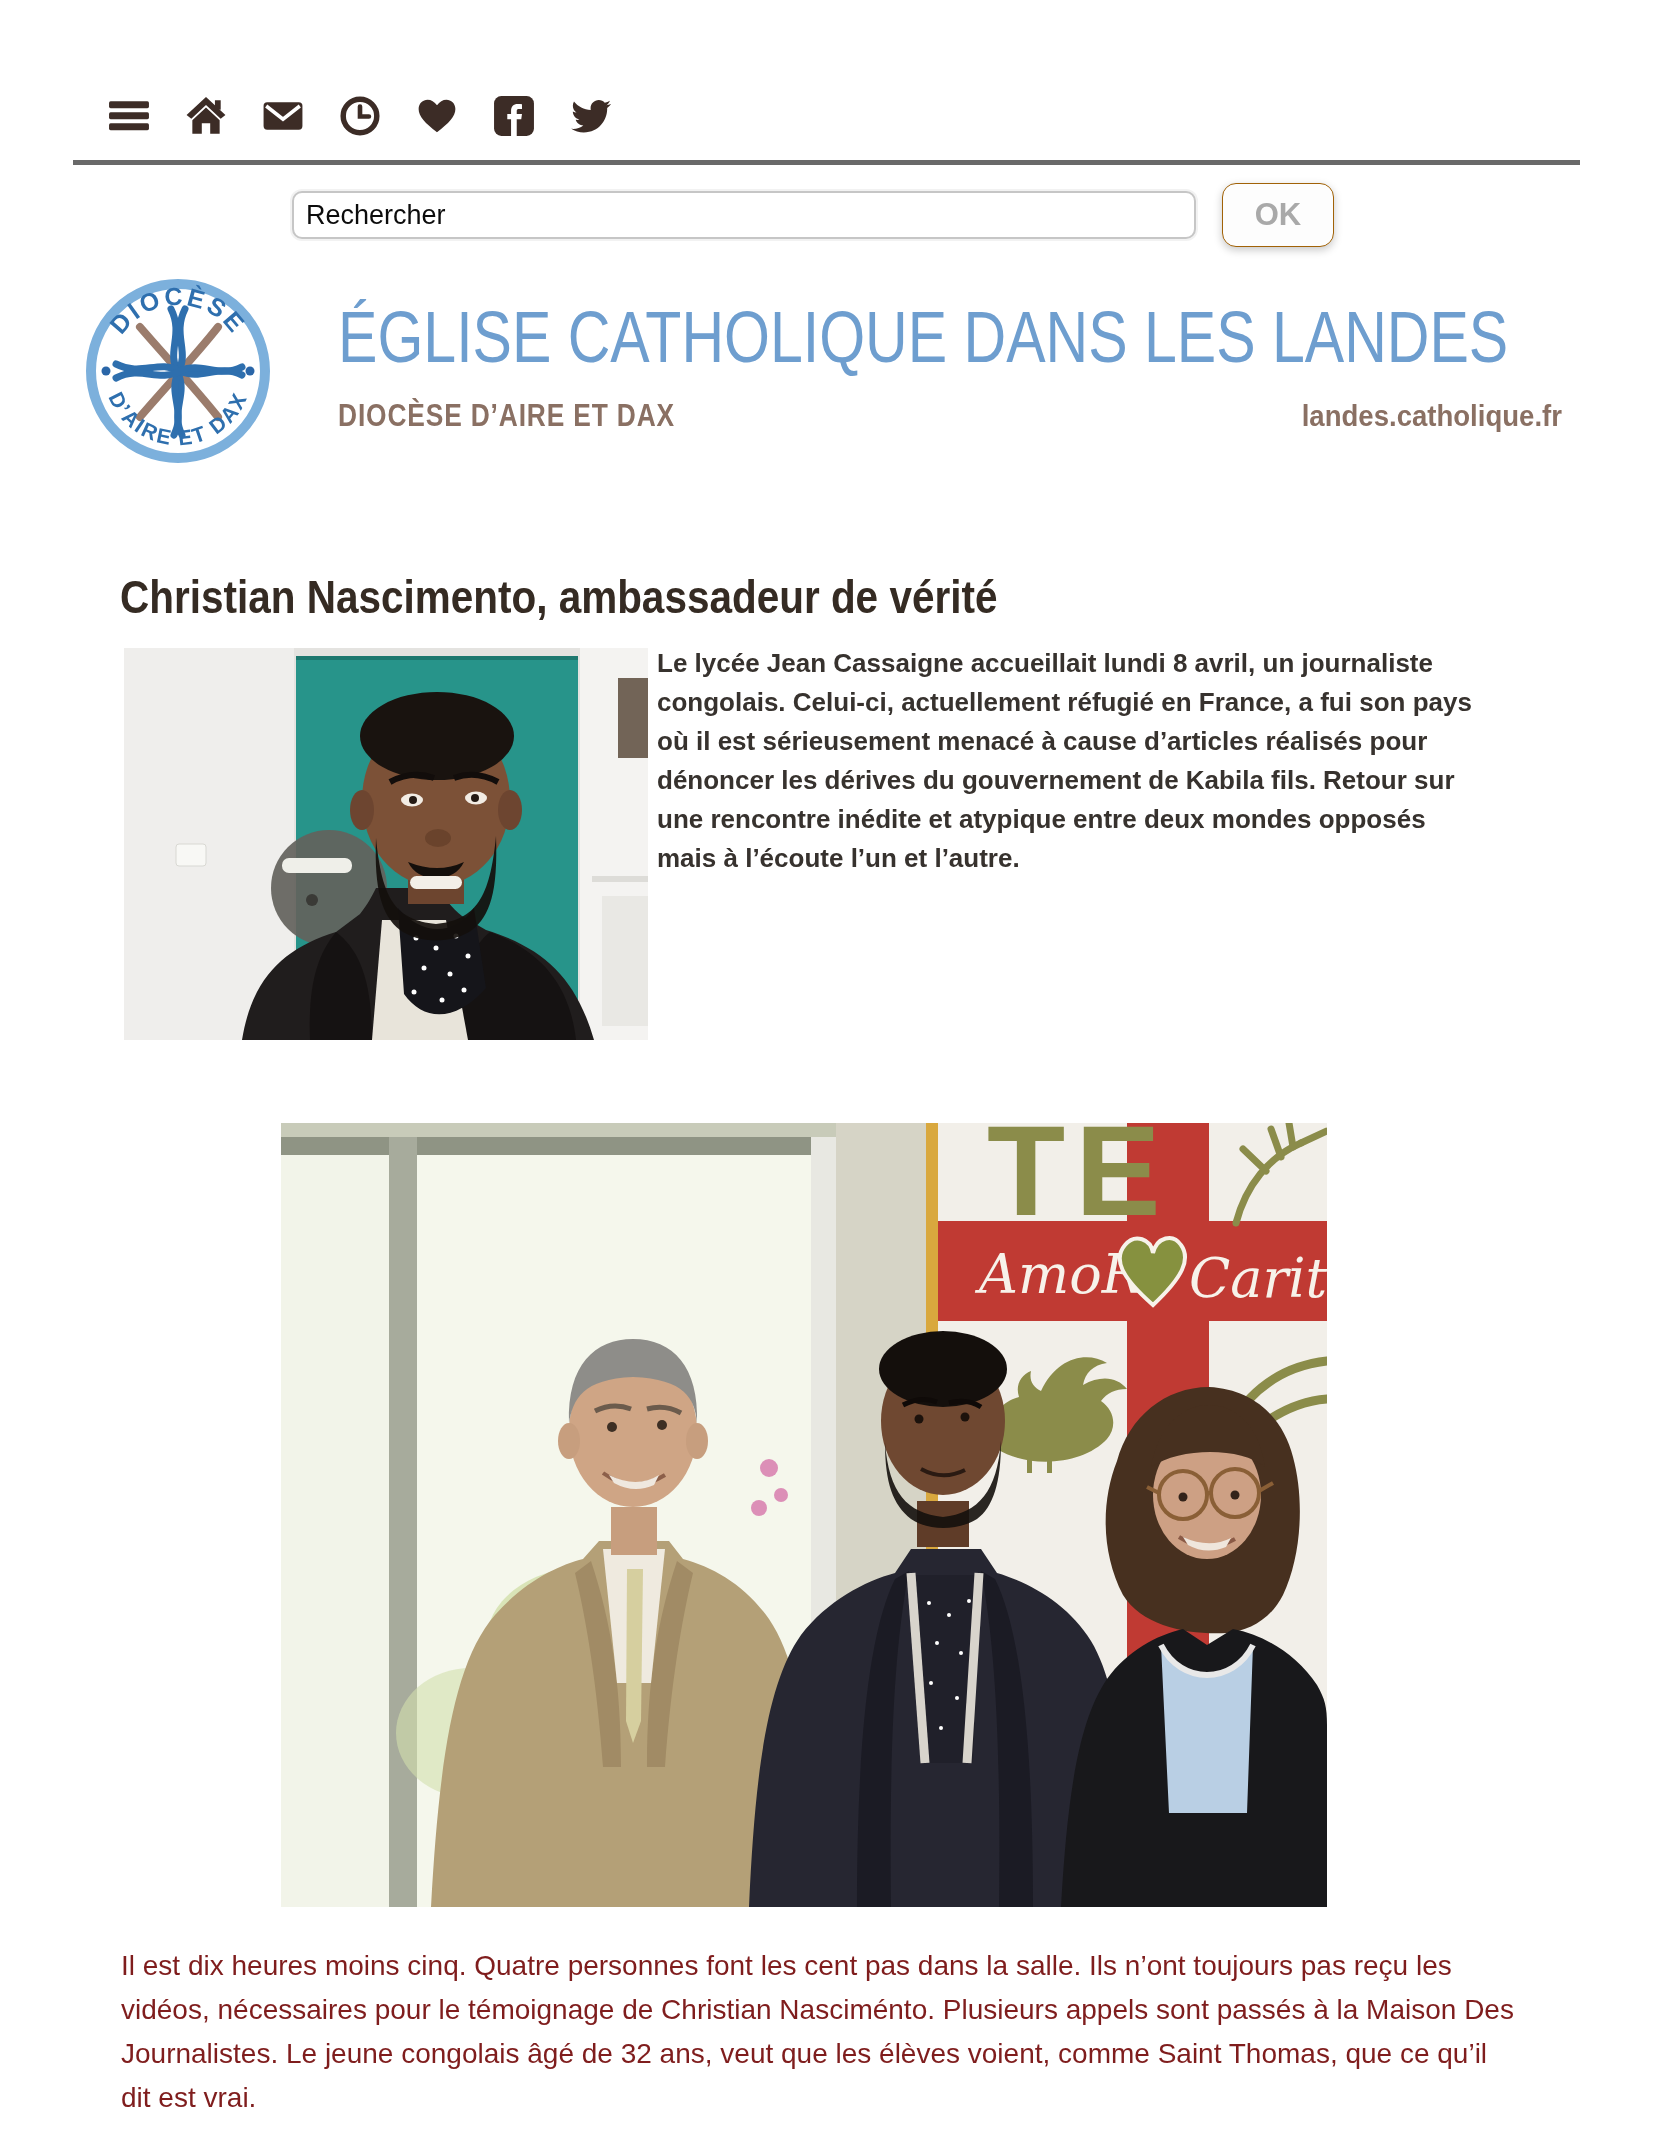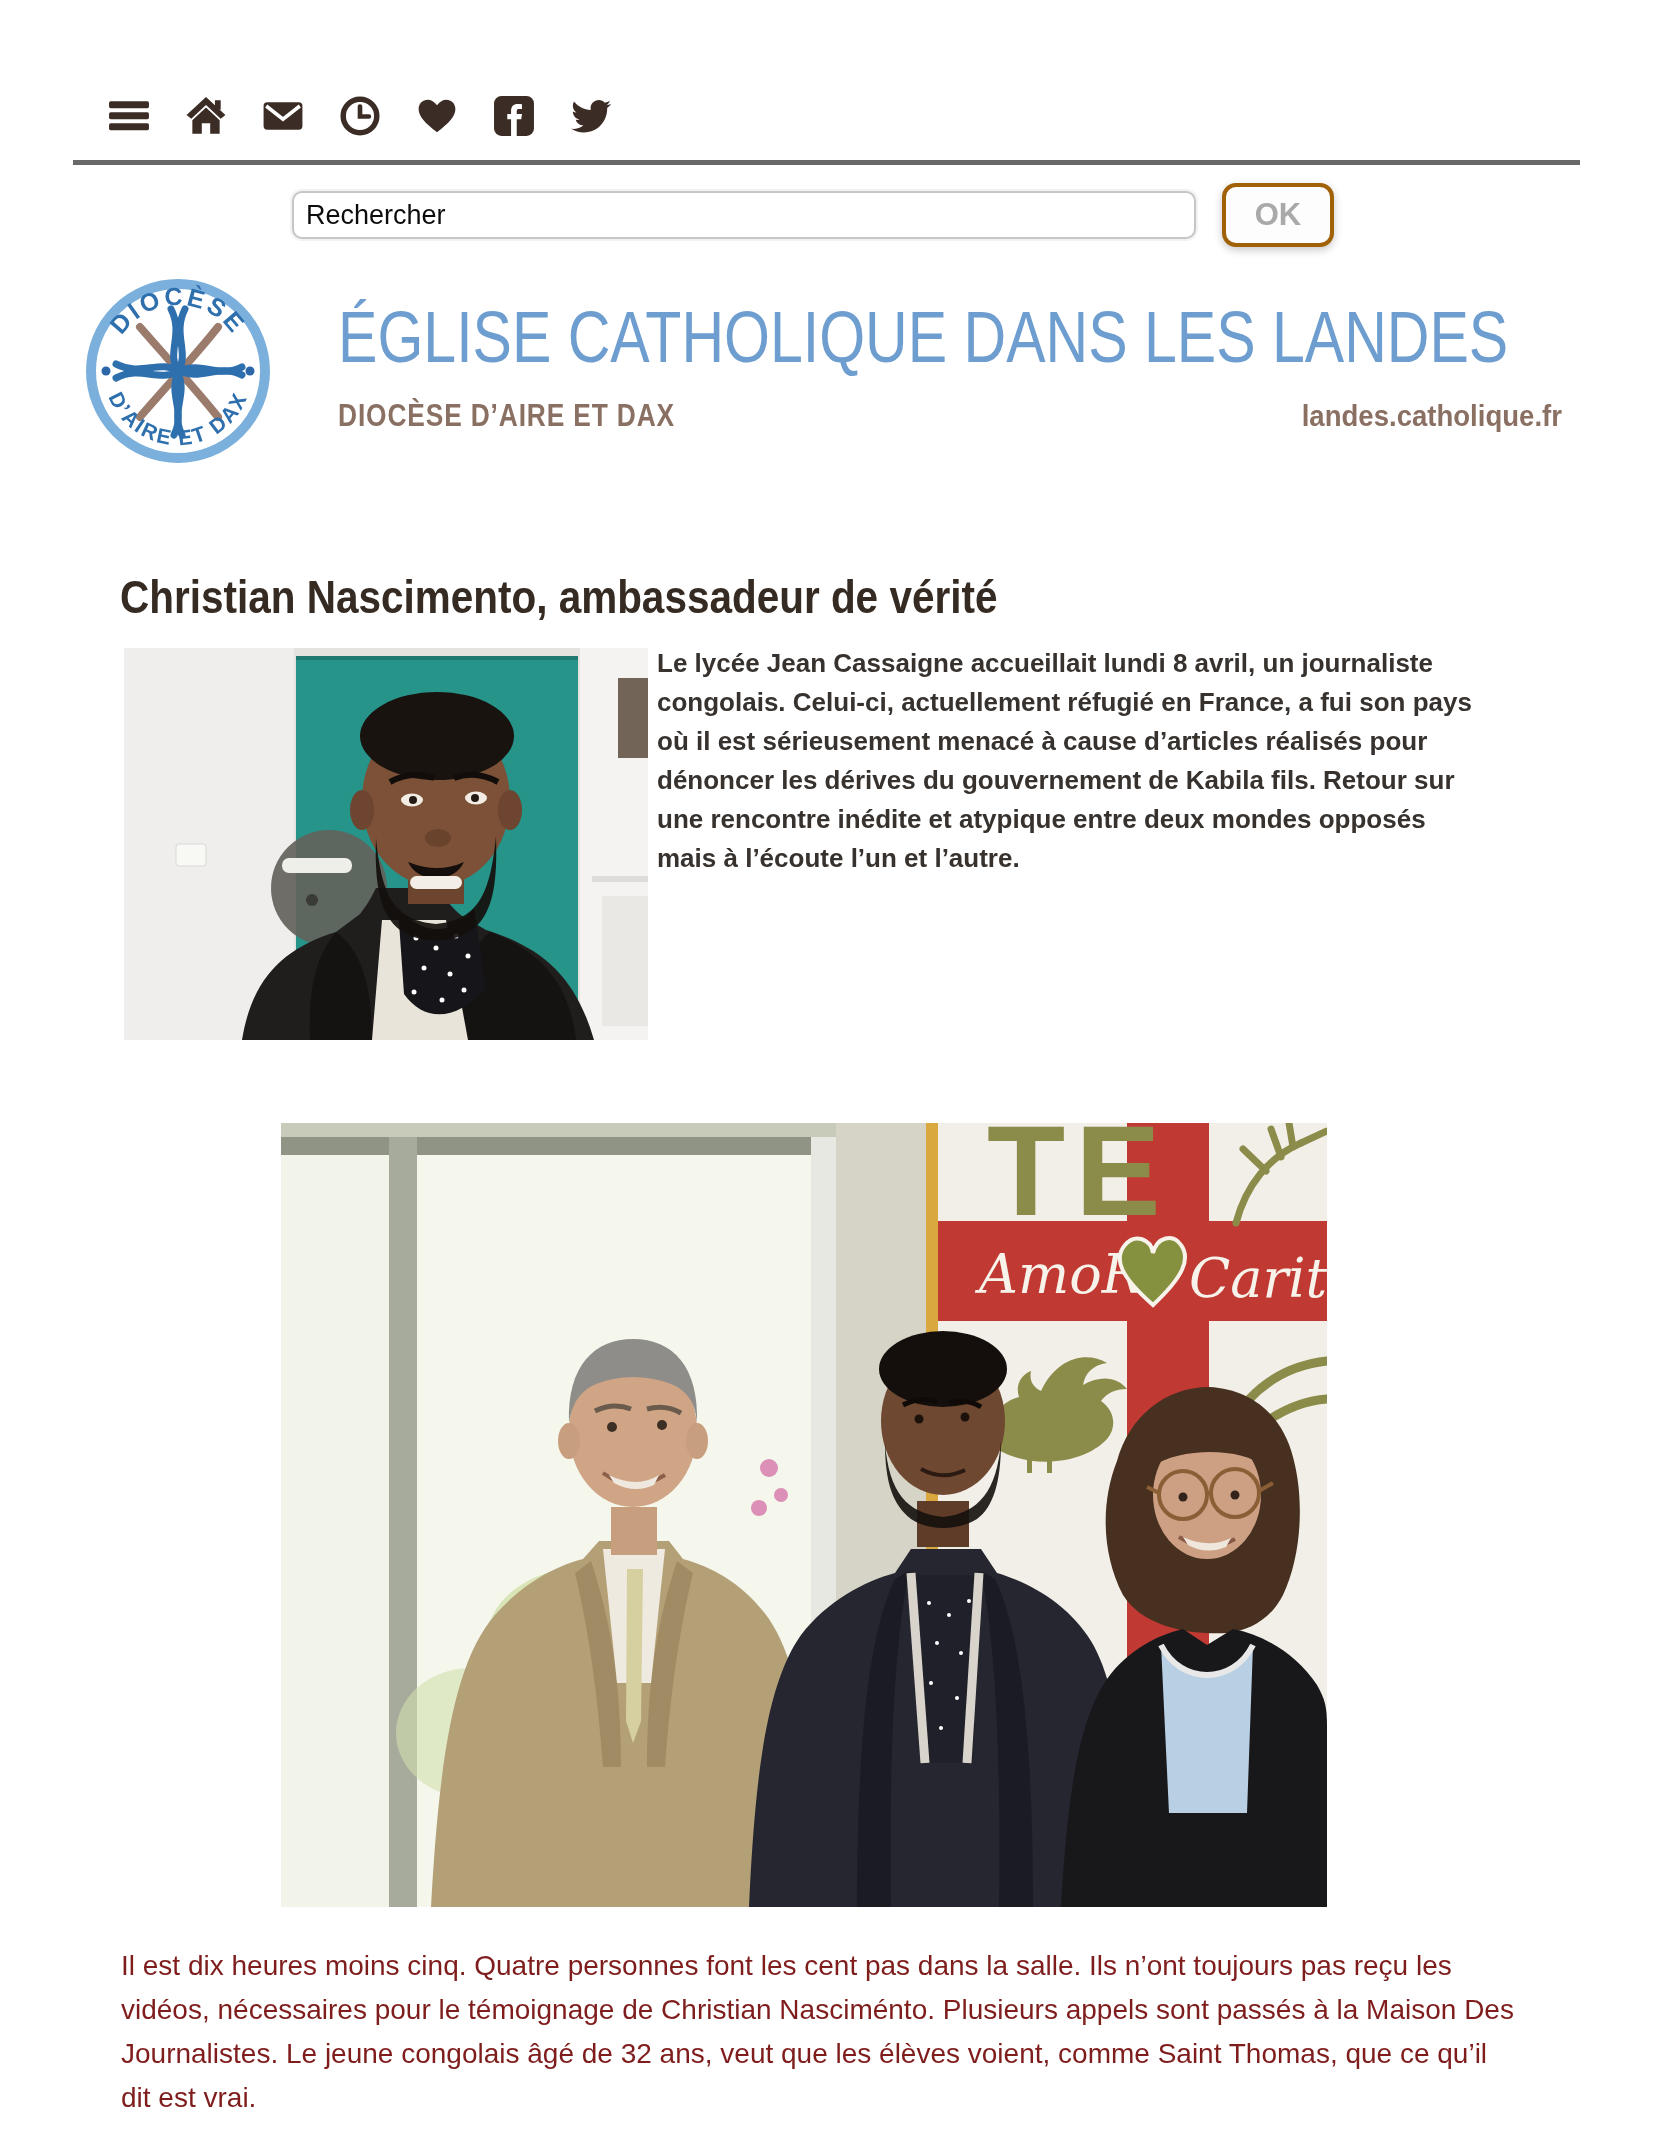--- a/index.html
+++ b/index.html
@@ -8,21 +8,21 @@
   
   .toolbar{position:absolute;left:108px;top:95px;display:flex;gap:35px;align-items:center;}
   .tb-btn{width:42px;height:42px;display:block;cursor:pointer;}
   .tb-btn svg{width:42px;height:42px;display:block;}
   .divider{position:absolute;left:73px;top:160px;width:1507px;height:5px;background:#696969;}
   
   .search-row{position:absolute;left:292px;top:182px;display:flex;align-items:center;gap:26px;height:66px;}
   .search-input{width:888px;height:44px;border:2px solid #c6c6c6;border-radius:10px;
         font-family:"Liberation Sans",sans-serif;font-size:27px;color:#0c0c0c;padding:0 0 0 12px;
         box-shadow:0 0 0 2px #f2f2f2;outline:none;}
-  .ok-btn{width:112px;height:64px;border:4px solid #a16207;border-radius:14px;background:#fdfdfd;
+  .ok-btn{width:112px;height:64px;border:1px solid #a16207;border-radius:14px;background:#fdfdfd;
         box-shadow:0 3px 8px rgba(0,0,0,.22);font-family:"Liberation Sans",sans-serif;
         font-size:31px;font-weight:bold;color:#a9a9a9;cursor:pointer;}
   
   .brand-logo{position:absolute;left:84px;top:277px;width:188px;height:188px;cursor:pointer;}
   .site-title{position:absolute;left:338px;top:296px;font-size:72px;font-weight:400;color:#6e9ecf;
         white-space:nowrap;transform:scaleX(.82);transform-origin:left top;letter-spacing:0px;}
   .sub-row{position:absolute;left:338px;top:396px;width:1224px;display:flex;justify-content:space-between;align-items:center;height:40px;}
   .site-subtitle{font-size:31px;font-weight:bold;color:#8a7063;white-space:nowrap;letter-spacing:1px;
         transform:scaleX(.85);transform-origin:left bottom;}
   .site-url{font-size:29px;font-weight:bold;color:#8a7063;white-space:nowrap;

